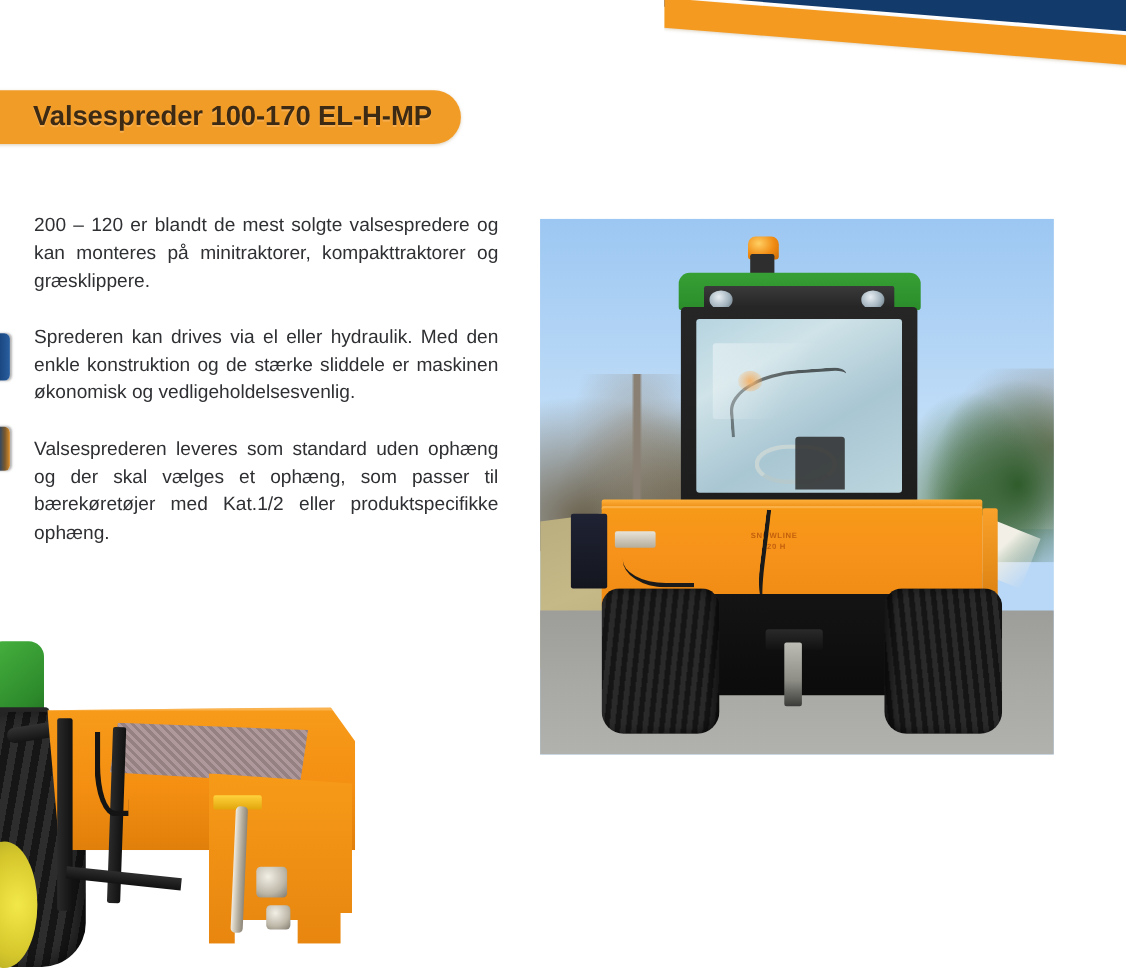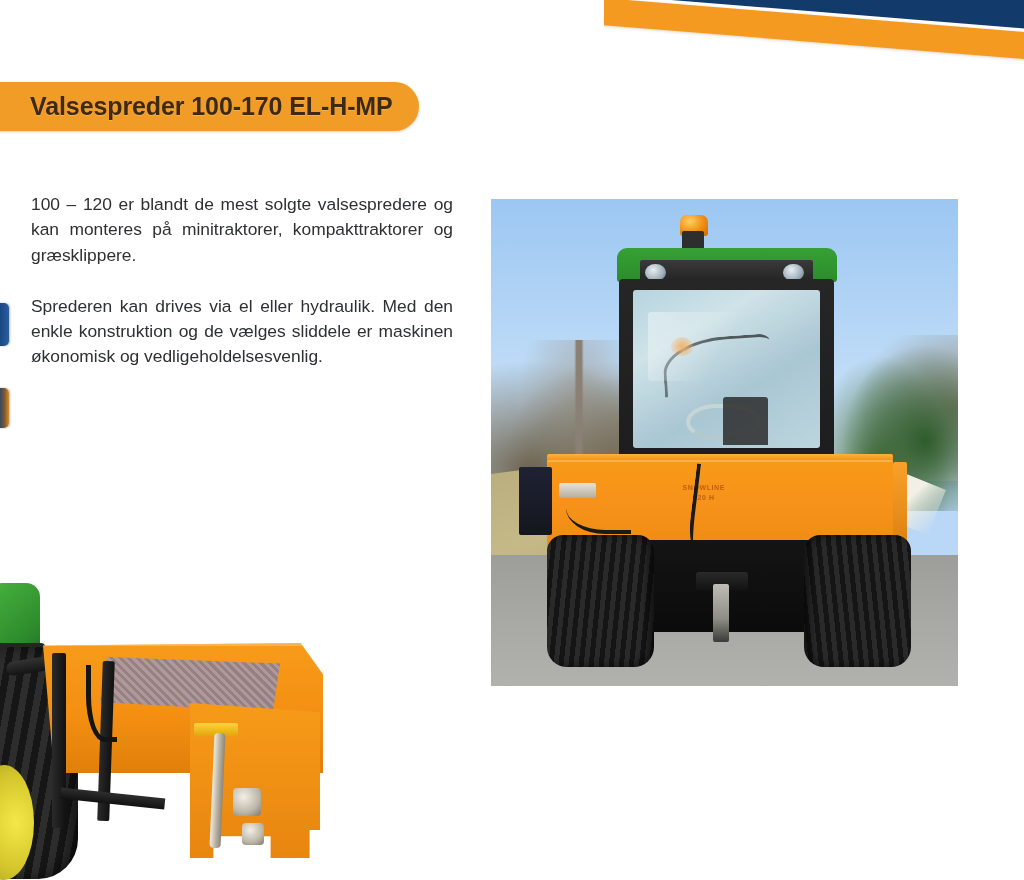--- a/index.html
+++ b/index.html
@@ -470,22 +470,23 @@
   </div>
 
   <div class="edge-tab edge-tab-1"></div>
   <div class="edge-tab edge-tab-2"></div>
 
   <div class="title-banner">
     <span class="title-text">Valsespreder 100-170 EL-H-MP</span>
   </div>
 
   <div class="copy">
-    <p>100 – 120 er blandt de mest solgte valsespredere og kan monteres på minitraktorer, kompakttraktorer og græsklippere.</p>
-    <p>Sprederen kan drives via el eller hydraulik. Med den enkle konstruktion og de vælges sliddele er maskinen økonomisk og vedligeholdelsesvenlig.</p>
+    <p>200 – 120 er blandt de mest solgte valsespredere og kan monteres på minitraktorer, kompakttraktorer og græsklippere.</p>
+    <p>Sprederen kan drives via el eller hydraulik. Med den enkle konstruktion og de stærke sliddele er maskinen økonomisk og vedligeholdelsesvenlig.</p>
+    <p>Valsesprederen leveres som standard uden ophæng og der skal vælges et ophæng, som passer til bærekøretøjer med Kat.1/2 eller produktspecifikke ophæng.</p>
   </div>
 
   <div class="photo-main">
     <div class="sky"></div>
     <div class="treeline-left"></div>
     <div class="bare-tree"></div>
     <div class="hedge-right"></div>
     <div class="grass-bank"></div>
     <div class="road"></div>
     <div class="road-line"></div>

